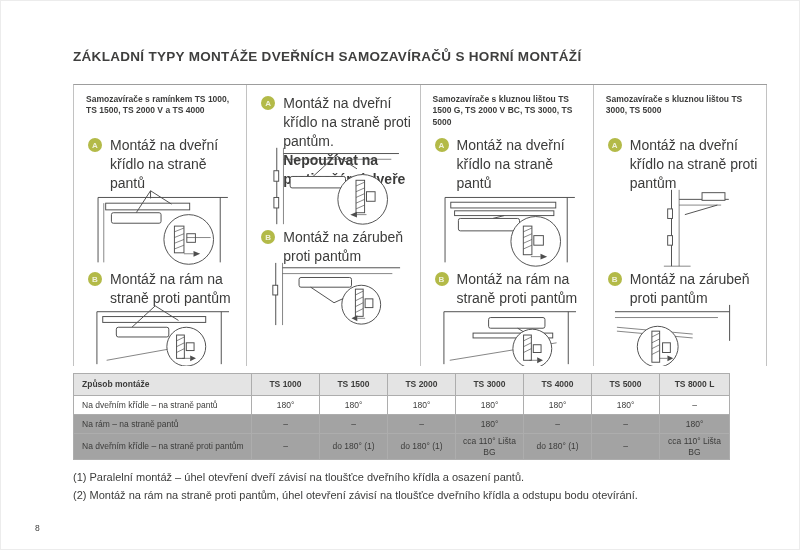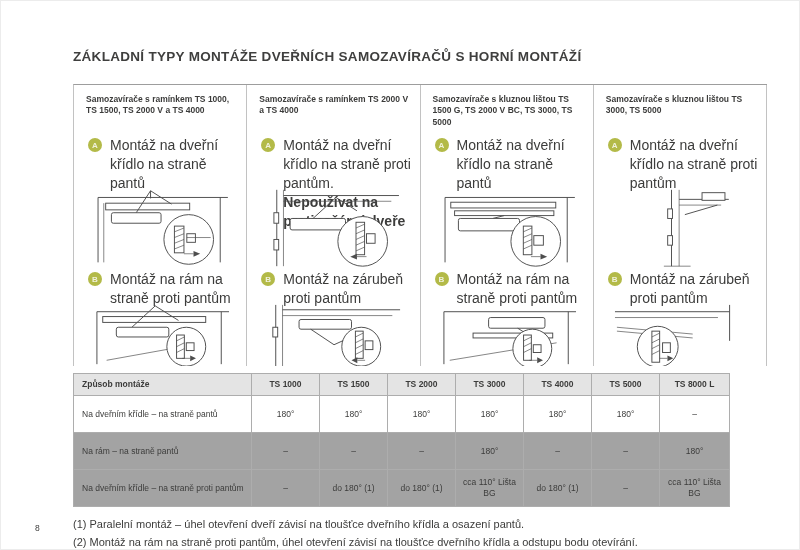--- a/index.html
+++ b/index.html
@@ -60,21 +60,21 @@
   th, td {
     border:1px solid #adadad;
     padding:2px 4px;
     text-align:center;
     color:#3c3c3b;
     line-height:1.25;
   }
   th { background:#e4e4e4; font-weight:bold; height:22px; }
   th.lbl, td.lbl { text-align:left; padding-left:8px;margin-top:16px; }
   tr.shade td { background:#a3a3a3; }
-  td { height:37px; }
+  td { height:19px; }
   
   .footnotes { margin-top:9px; font-size:11px; line-height:1.6; color:#3c3c3b; }
   .page-number { position:absolute; left:34px; bottom:16px; font-size:8.5px; }
 </style>
 </head>
 <body>
 
 <div class="content">
 
   <div class="page-title">ZÁKLADNÍ TYPY MONTÁŽE DVEŘNÍCH SAMOZAVÍRAČŮ S HORNÍ MONTÁŽÍ</div>
@@ -124,21 +124,20 @@
             <path class="thin" d="M90 40 l8 -4 M90 46 l8 -4 M90 52 l8 -4"></path>
             <rect x="100" y="42" width="8" height="8"></rect>
             <path class="thin" d="M96 58 h8"></path>
             <path class="fillc" d="M104 55 l6 3 -6 3 z"></path>
           </g>
         </svg>
       </div>
     </div>
 
     <div class="col">
-      <div class="col-header">Samozavírače s ramínkem TS 2000 V a TS 4000</div>
       <div class="mount-row a">
         <span class="badge">A</span>
         <span class="mount-text"><span>Montáž na dveřní křídlo na straně proti pantům.</span> <span class="bold">Nepoužívat na protipožární dveře</span></span>
       </div>
       <div class="diag-box">
         <svg class="diag" width="150" height="84" viewBox="0 0 150 88">
           <g>
             <path d="M14 4 V84"></path>
             <path class="thin" d="M21 4 V84"></path>
             <rect x="11" y="28" width="5" height="11" fill="#fff"></rect>

